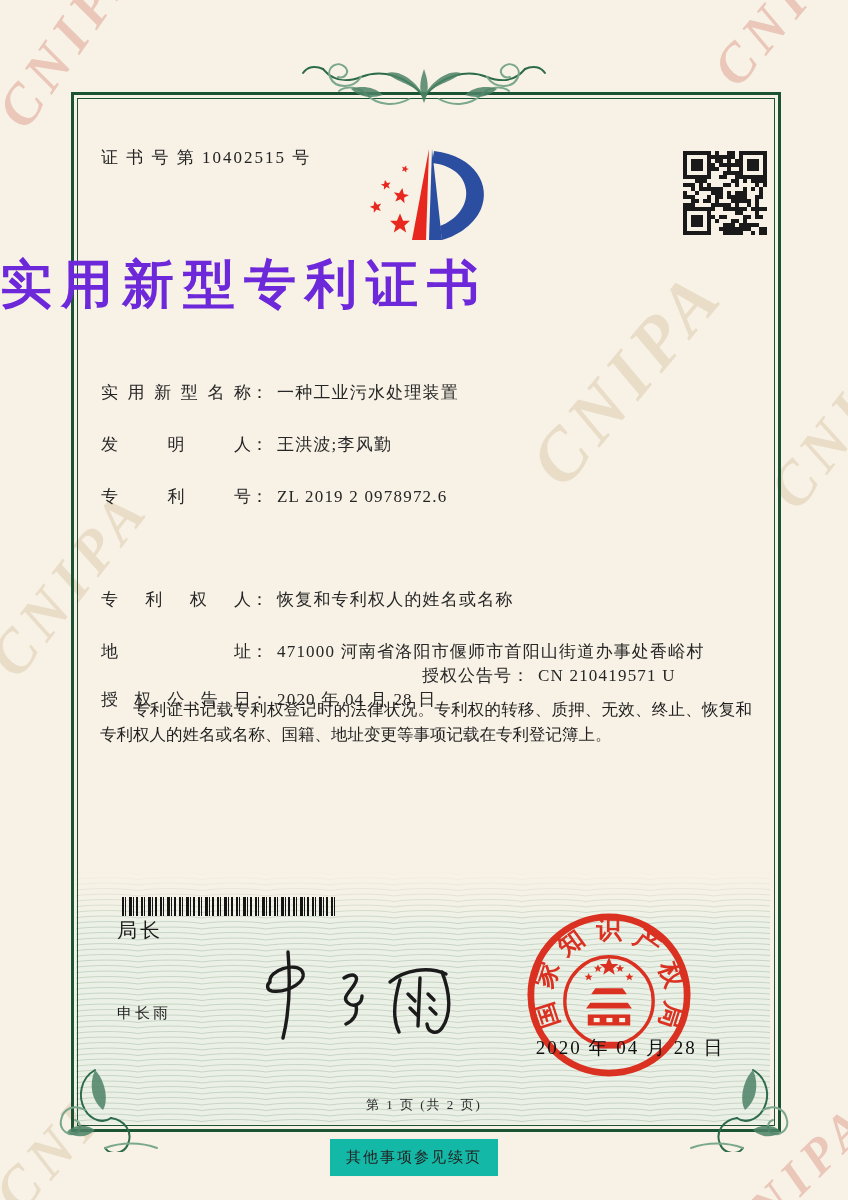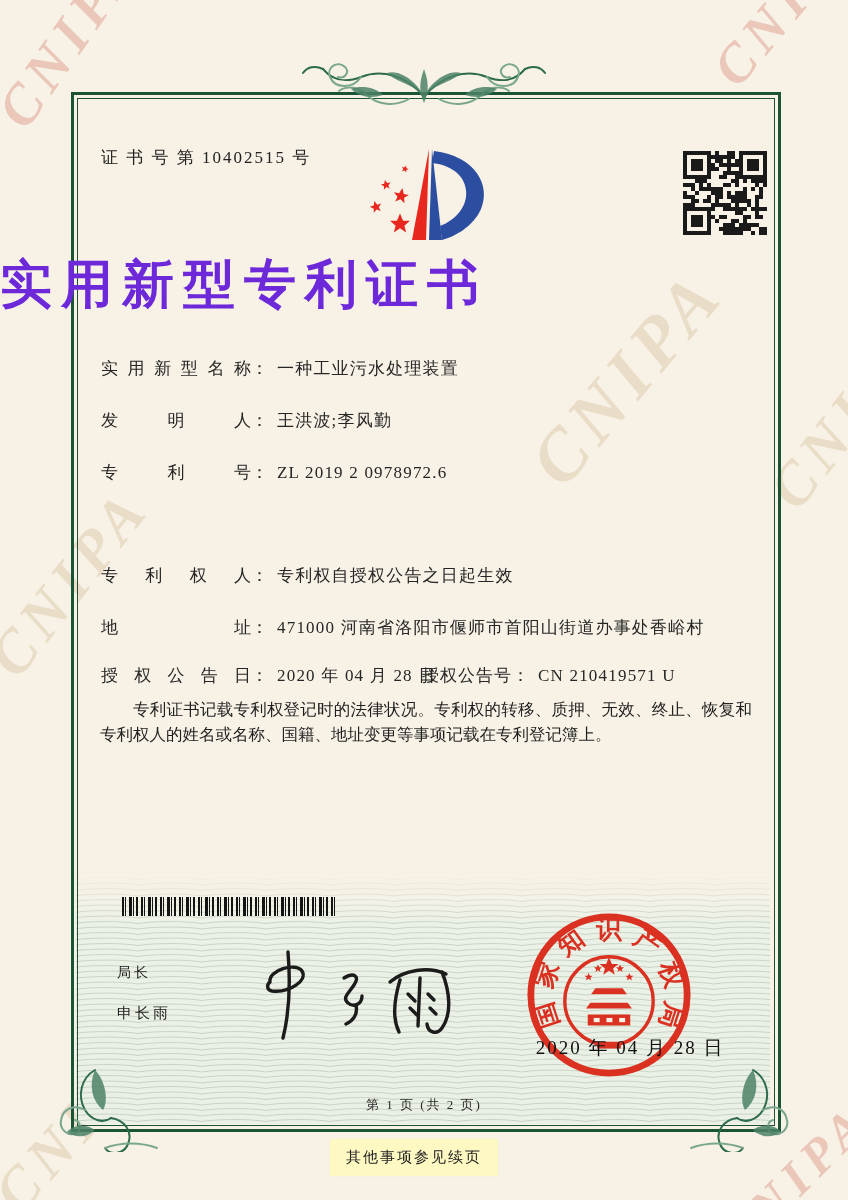--- a/index.html
+++ b/index.html
@@ -53,21 +53,21 @@
   .qr{position:absolute; left:683px; top:151px; z-index:4;}
   .qr rect, .qr path{fill:#1a1a1a;}
   .title{
     position:absolute; left:0; top:250px; width:100%; text-align:left; z-index:4;
     font-size:52px; font-weight:bold; letter-spacing:9px; color:#6d28d9;
   }
   
   .frow{position:absolute; left:101px; z-index:4; font-size:17px; white-space:nowrap; color:#262626;}
   .flabel{
     display:inline-block; width:150px; text-align:justify; text-align-last:justify;
-    letter-spacing:0; vertical-align:bottom;
+    letter-spacing:0; vertical-align:bottom;margin-top:24px;
   }
   .fcolon{display:inline-block;}
   .fvalue{margin-left:9px; letter-spacing:1.2px;}
   .frow.r1{top:357px;} .frow.r2{top:409px;} .frow.r3{top:461px;}
   .frow.r4{top:513px;} .frow.r5{top:564px;} .frow.r6{top:616px;}
   .frow.r7{top:664px;}
   .frow .second{position:absolute; left:282px; top:0; white-space:nowrap;padding-left:39px;}
   .flabel-plain{letter-spacing:1px;}
   
   .body-text{
@@ -79,39 +79,39 @@
   .barcode{
     position:absolute; left:122px; top:897px; width:216px; height:19px; z-index:4;
     background:repeating-linear-gradient(90deg,
       #141414 0 2px, rgba(0,0,0,0) 2px 3px,
       #141414 3px 4px, rgba(0,0,0,0) 4px 7px,
       #141414 7px 10px, rgba(0,0,0,0) 10px 11px,
       #141414 11px 12px, rgba(0,0,0,0) 12px 14px,
       #141414 14px 16px, rgba(0,0,0,0) 16px 19px);
   }
   
-  .sig-title{position:absolute; left:117px; top:964px;  z-index:4; font-family:"Liberation Sans","DejaVu Sans",sans-serif; font-size:14px; letter-spacing:3px; color:#1d1d1d;}
+  .sig-title{position:absolute; left:117px; top:917px;  z-index:4; font-family:"Liberation Sans","DejaVu Sans",sans-serif; font-size:20px; letter-spacing:3px; color:#1d1d1d;}
   .sig-name {position:absolute; left:117px; top:1004px; z-index:4; font-family:"Liberation Sans","DejaVu Sans",sans-serif; font-size:15px; letter-spacing:3px; color:#1d1d1d;}
   .sig-hand{position:absolute; left:252px; top:946px; z-index:5;}
   .sig-hand path{fill:none; stroke:#1b1b1b; stroke-width:3.4; stroke-linecap:round; stroke-linejoin:round;}
   
   .seal{position:absolute; left:513px; top:899px; z-index:4; opacity:.96;}
   .seal .ring{fill:none; stroke:#da2a1a; stroke-width:8;}
   .seal text{font-family:"Liberation Serif","DejaVu Serif",serif; font-size:30px; font-weight:bold; fill:#da2a1a; text-anchor:middle;}
   .seal .emb{fill:#da2a1a;}
   .seal .embl{fill:none; stroke:#da2a1a; stroke-width:4;}
   .seal-date{
     position:absolute; left:524px; top:1035px; width:212px; z-index:6; text-align:center;
     font-size:19px; letter-spacing:2px; color:#101010; white-space:nowrap;
   }
   
   .page-no{position:absolute; left:0; top:1096px; width:100%; text-align:center; z-index:4; font-size:13px; letter-spacing:2px; color:#2a2a2a;}
   .note-box{
     position:absolute; left:330px; top:1139px; z-index:4;
-    background:#fef9c3; padding:9px 16px; font-size:15px; letter-spacing:2px; color:#222;
+    background:#14b8a6; padding:9px 16px; font-size:15px; letter-spacing:2px; color:#222;
     box-shadow:0 0 2px rgba(0,0,0,.04);
   }
 </style>
 </head>
 <body>
 
 <div class="page">
 
   <span class="wm pink  wm1">CNIPA</span>
   <span class="wm pink  wm2">CNIPA</span>
@@ -404,21 +404,21 @@
   <div class="frow r1">
     <span class="flabel">实用新型名称</span><span class="fcolon">：</span><span class="fvalue">一种工业污水处理装置</span>
   </div>
   <div class="frow r2">
     <span class="flabel">发明人</span><span class="fcolon">：</span><span class="fvalue">王洪波;李风勤</span>
   </div>
   <div class="frow r3">
     <span class="flabel">专利号</span><span class="fcolon">：</span><span class="fvalue">ZL 2019 2 0978972.6</span>
   </div>
   <div class="frow r5">
-    <span class="flabel">专利权人</span><span class="fcolon">：</span><span class="fvalue">专利权自授权公告之日起生效</span>
+    <span class="flabel">专利权人</span><span class="fcolon">：</span><span class="fvalue">恢复和专利权人的姓名或名称</span>
   </div>
   <div class="frow r6">
     <span class="flabel">地址</span><span class="fcolon">：</span><span class="fvalue">471000 河南省洛阳市偃师市首阳山街道办事处香峪村</span>
   </div>
   <div class="frow r7">
     <span class="flabel">授权公告日</span><span class="fcolon">：</span><span class="fvalue">2020 年 04 月 28 日</span>
     <span class="second">
       <span class="flabel-plain">授权公告号</span><span class="fcolon">：</span><span class="fvalue">CN 210419571 U</span>
     </span>
   </div>

